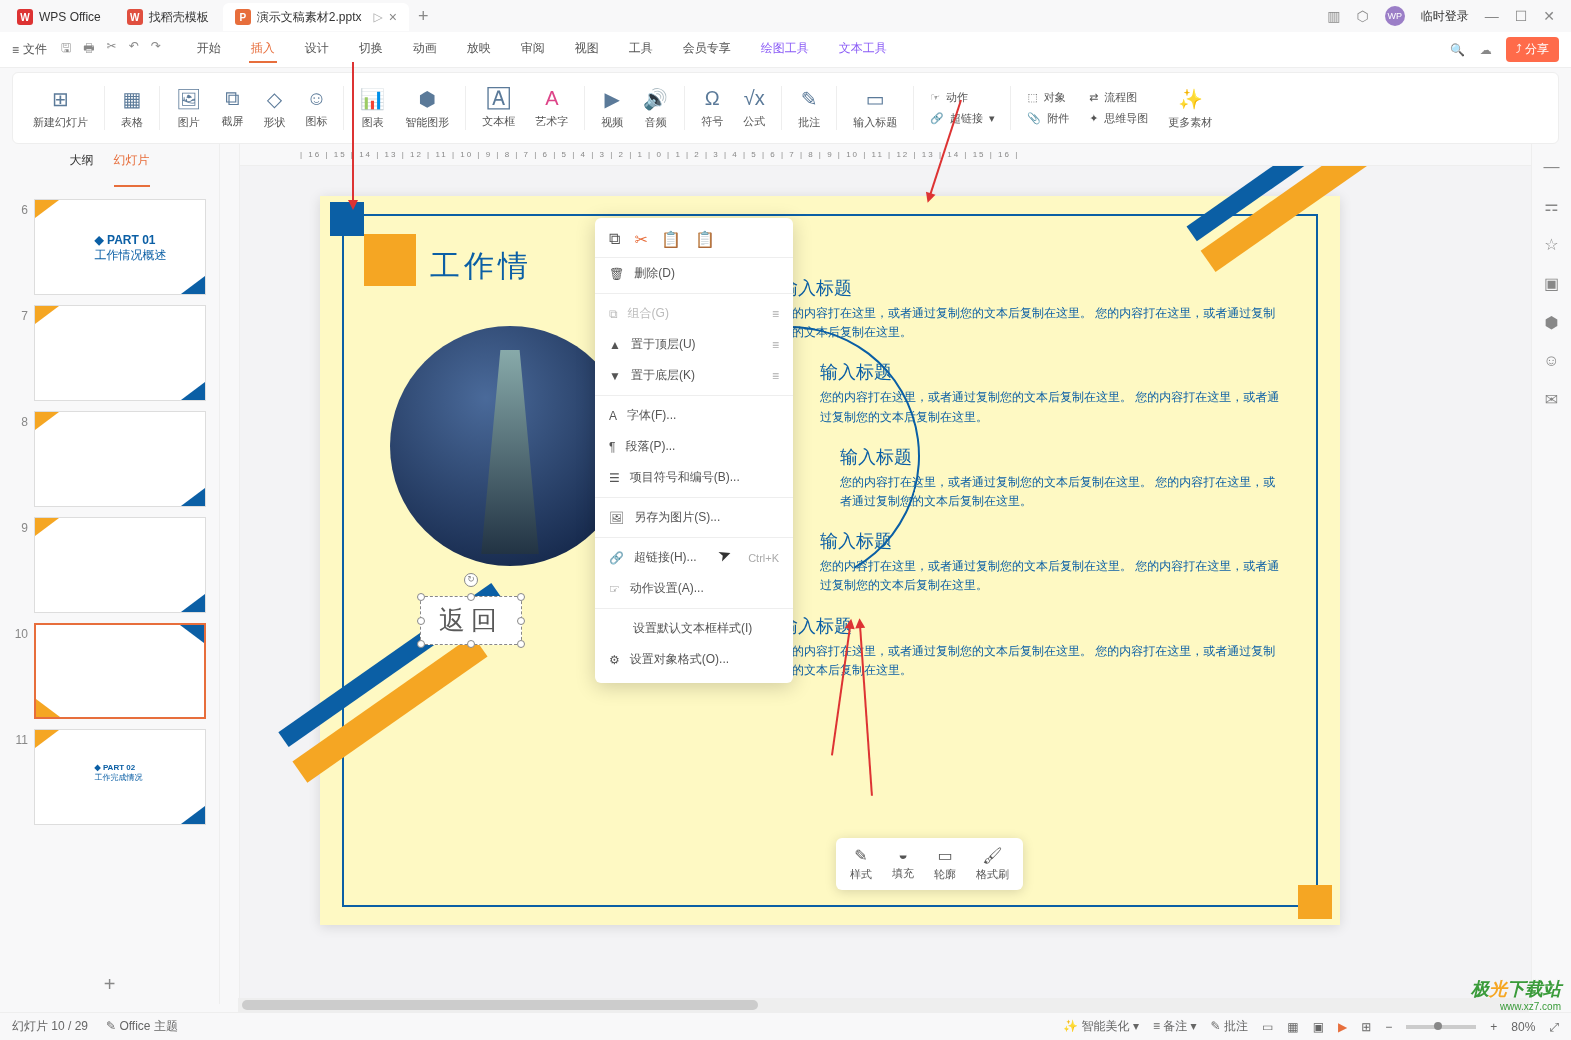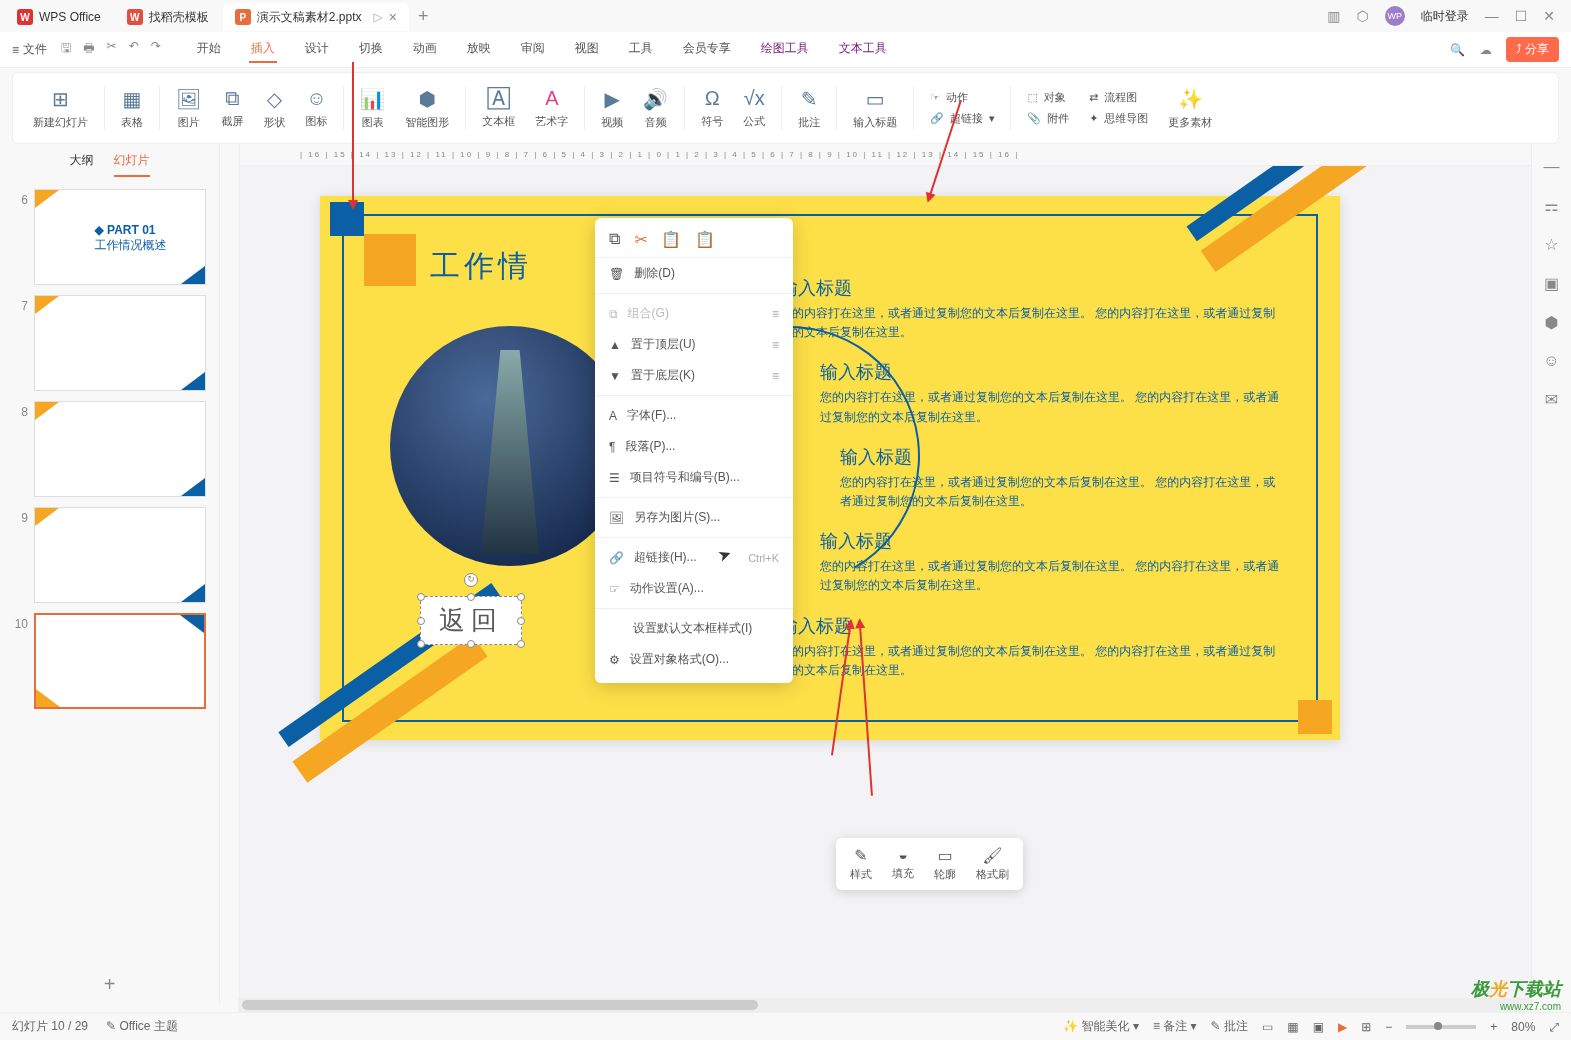--- a/index.html
+++ b/index.html
@@ -13,49 +13,49 @@
 .titlebar .plus{margin-left:8px;color:#888;font-size:18px}
 .winctrl{margin-left:auto;display:flex;align-items:center;gap:16px;padding-right:12px}
 .winctrl .av{width:20px;height:20px;border-radius:50%;background:#9b7ec7;color:#fff;font-size:9px;display:flex;align-items:center;justify-content:center}
 .winctrl .wb{color:#888;font-size:14px}
 .menubar{height:36px;background:#fff;border-bottom:1px solid #eee;display:flex;align-items:center;padding:0 12px;gap:4px}
 .menubar .file{display:flex;align-items:center;gap:4px;color:#555}
 .menubar .qa{display:flex;gap:12px;margin-left:10px;color:#888}
 .menubar .menus{display:flex;gap:26px;margin-left:30px}
 .menubar .menus span{color:#555;cursor:pointer;padding:4px 2px}
 .menubar .menus span.active{color:#e76e3c;border-bottom:2px solid #e76e3c}
-.menubar .menus span.ctx{color:#701a75}
+.menubar .menus span.ctx{color:#8b5cf6}
 .menubar .right{margin-left:auto;display:flex;align-items:center;gap:14px}
 .sharebtn{background:#ff6b4a;color:#fff;padding:4px 10px;border-radius:4px;font-size:12px}
 .ribbon{height:72px;background:#fff;border:1px solid #eee;margin:4px 12px 0;border-radius:6px;display:flex;align-items:center;padding:0 10px}
 .rgrp{display:flex;flex-direction:column;align-items:center;justify-content:center;padding:0 10px;gap:4px;font-size:11px;color:#555;height:100%;position:relative}
 .rgrp .ic{font-size:20px;color:#5b7a99}
 .rgrp.dual{flex-direction:column;align-items:flex-start;gap:6px;font-size:11px}
 .rgrp.dual .row{display:flex;align-items:center;gap:6px}
 .rsep{width:1px;height:44px;background:#eee;margin:0 6px}
 .workspace{display:flex;height:860px;background:#f3f3f5}
 .leftpane{width:220px;background:#f8f8f9;display:flex;flex-direction:column;border-right:1px solid #eee}
 .lptabs{display:flex;justify-content:center;gap:20px;padding:8px;font-size:12px}
-.lptabs .act{color:#e76e3c;border-bottom:2px solid #e76e3c;padding-bottom:6px}
+.lptabs .act{color:#e76e3c;border-bottom:2px solid #e76e3c;padding-bottom:16px}
 .thumbs{flex:1;overflow:auto;padding:4px 10px}
 .thumbrow{display:flex;align-items:flex-start;gap:6px;margin-bottom:10px}
 .thumbrow .num{width:18px;text-align:right;color:#888;font-size:12px;padding-top:4px}
 .thumb{width:172px;height:96px;background:#fff;border:1px solid #ddd;position:relative;overflow:hidden}
 .thumb.sel{border:2px solid #e76e3c}
 .thumb .tri{position:absolute;width:0;height:0}
 .thumb .tri.tl{top:0;left:0;border-top:18px solid #f5a623;border-right:24px solid transparent}
 .thumb .tri.br{bottom:0;right:0;border-bottom:18px solid #0b5fa5;border-left:24px solid transparent}
 .thumb .tri.bl{bottom:0;left:0;border-bottom:18px solid #f5a623;border-right:24px solid transparent}
 .thumb .tri.tr{top:0;right:0;border-top:18px solid #0b5fa5;border-left:24px solid transparent}
 .addslide{text-align:center;padding:8px;font-size:20px;color:#888}
 .vruler{width:20px;background:#f8f8f9;position:relative;border-right:1px solid #eee}
 .canvas-area{flex:1;background:#f3f3f5;position:relative;display:flex;flex-direction:column}
 .hruler{height:22px;background:#f8f8f9;border-bottom:1px solid #eee;font-size:8px;color:#888;display:flex;align-items:center;padding-left:60px;letter-spacing:2px}
 .stage{flex:1;position:relative;overflow:hidden}
-.slide{position:absolute;left:80px;top:30px;width:1020px;height:544px;background:#fde047;box-shadow:0 2px 12px rgba(0,0,0,.12)}
+.slide{position:absolute;left:80px;top:30px;width:1020px;height:729px;background:#fef9c3;box-shadow:0 2px 12px rgba(0,0,0,.12)}
 .slide .border{position:absolute;left:22px;top:18px;right:22px;bottom:18px;border:2px solid #0b5fa5}
 .slide .cut1{position:absolute;left:10px;top:6px;width:34px;height:34px;background:#0b5fa5}
 .slide .cut2{position:absolute;right:8px;bottom:6px;width:34px;height:34px;background:#f5a623}
 .slide .diag1{position:absolute;left:-60px;top:460px;width:260px;height:18px;background:#0b5fa5;transform:rotate(-35deg)}
 .slide .diag2{position:absolute;left:-40px;top:500px;width:220px;height:26px;background:#f5a623;transform:rotate(-35deg)}
 .slide .diag3{position:absolute;right:-70px;top:-40px;width:240px;height:18px;background:#0b5fa5;transform:rotate(-35deg)}
 .slide .diag4{position:absolute;right:-50px;top:-5px;width:200px;height:26px;background:#f5a623;transform:rotate(-35deg)}
 .slide .hsq{position:absolute;left:44px;top:38px;width:52px;height:52px;background:#f5a623}
 .slide .htitle{position:absolute;left:110px;top:50px;font-size:30px;color:#0b5fa5;letter-spacing:4px;font-weight:500}
 .slide .circle{position:absolute;left:70px;top:130px;width:240px;height:240px;border-radius:50%;background:radial-gradient(circle at 40% 30%,#4a6a9a,#0a1a3a);overflow:hidden}
@@ -305,20 +305,28 @@
             <div class="tri br"></div>
           </div>
         </div>
       <div class="thumbrow">
           <div class="num">10</div>
           <div class="thumb sel">
             <div class="tri bl"></div>
             <div class="tri tr"></div>
           </div>
         </div>
+      <div class="thumbrow">
+          <div class="num">11</div>
+          <div class="thumb">
+            <div class="tri tl"></div>
+            <div class="tri br"></div>
+            <div style="position:absolute;left:35%;top:35%;font-size:8px;color:#0b5fa5"><b>◆ PART 02</b><br>工作完成情况</div>
+          </div>
+        </div>
     </div>
     <div class="addslide">+</div>
   </div>
 
   <div class="vruler"></div>
 
   <div class="canvas-area">
     <div class="hruler">| 16 | 15 | 14 | 13 | 12 | 11 | 10 | 9 | 8 | 7 | 6 | 5 | 4 | 3 | 2 | 1 | 0 | 1 | 2 | 3 | 4 | 5 | 6 | 7 | 8 | 9 | 10 | 11 | 12 | 13 | 14 | 15 | 16 |</div>
     <div class="stage">
       <div class="slide">

